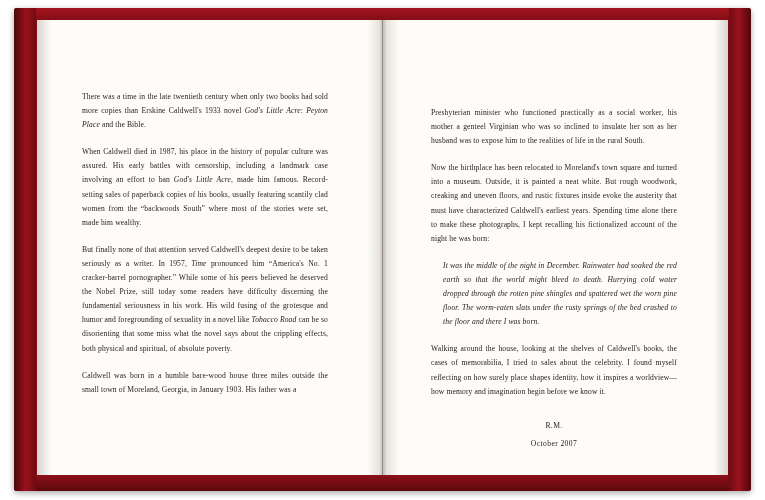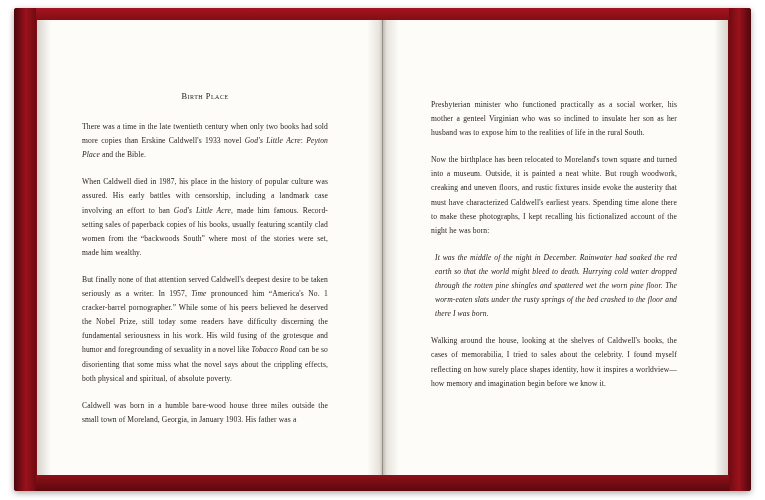--- a/index.html
+++ b/index.html
@@ -118,37 +118,37 @@
     position: absolute;
     top: 70px;
     width: 246px;
     font-size: 7.6px;
     line-height: 14.1px;
     color: #221c18;
     text-align: justify;
     letter-spacing: 0.12px;
   }
   .col-left  { left: 45px; }
-  .col-right { left: 394px; top: 78px; }
+  .col-right { left: 394px; top: 86px; }
 
   .chapter-title {
     text-align: center;
     font-size: 8.4px;
     letter-spacing: 0.5px;
     margin: 0 0 16px 0;
     color: #221c18;
     font-variant: small-caps;
   }
   p {
     margin: 0 0 13px 0;
   }
   .ital { font-style: italic; }
   .block-quote {
     font-style: italic;
-    margin: 0 0 13px 4px;
+    margin: 0 0 13px 12px;
     text-align: justify;
   }
   .signature {
     text-align: center;
     margin: 20px 0 0 0;
     font-size: 7.6px;
     letter-spacing: 0.4px;
   }
   .signature .line2 { display: block; margin-top: 4px; }
 </style>
@@ -164,32 +164,35 @@
 
     <div class="paper">
       <div class="page-left"></div>
       <div class="page-right"></div>
       <div class="fore-left"></div>
       <div class="fore-right"></div>
       <div class="gutter"></div>
       <div class="gutter-line"></div>
 
       <div class="col col-left">
-        <div class="chapter-title">Birth Place</div>
         <div>
             <p><span>There was a time in the late twentieth century when only two books had sold more copies than Erskine Caldwell's 1933 novel </span><span class="ital">God's Little Acre</span><span>: </span><span class="ital">Peyton Place</span><span> and the Bible.</span></p>
             <p><span>When Caldwell died in 1987, his place in the history of popular culture was assured. His early battles with censorship, including a landmark case involving an effort to ban </span><span class="ital">God's Little Acre</span><span>, made him famous. Record-setting sales of paperback copies of his books, usually featuring scantily clad women from the “backwoods South” where most of the stories were set, made him wealthy.</span></p>
             <p><span>But finally none of that attention served Caldwell's deepest desire to be taken seriously as a writer. In 1957, </span><span class="ital">Time</span><span> pronounced him “America's No. 1 cracker-barrel pornographer.” While some of his peers believed he deserved the Nobel Prize, still today some readers have difficulty discerning the fundamental seriousness in his work. His wild fusing of the grotesque and humor and foregrounding of sexuality in a novel like </span><span class="ital">Tobacco Road</span><span> can be so disorienting that some miss what the novel says about the crippling effects, both physical and spiritual, of absolute poverty.</span></p>
             <p><span>Caldwell was born in a humble bare-wood house three miles outside the small town of Moreland, Georgia, in January 1903. His father was a</span></p>
           </div>
       </div>
 
       <div class="col col-right">
         <div>
             <p><span>Presbyterian minister who functioned practically as a social worker, his mother a genteel Virginian who was so inclined to insulate her son as her husband was to expose him to the realities of life in the rural South.</span></p>
             <p><span>Now the birthplace has been relocated to Moreland's town square and turned into a museum. Outside, it is painted a neat white. But rough woodwork, creaking and uneven floors, and rustic fixtures inside evoke the austerity that must have characterized Caldwell's earliest years. Spending time alone there to make these photographs, I kept recalling his fictionalized account of the night he was born:</span></p>
             <p class="block-quote"><span class="ital">It was the middle of the night in December. Rainwater had soaked the red earth so that the world might bleed to death. Hurrying cold water dropped through the rotten pine shingles and spattered wet the worn pine floor. The worm-eaten slats under the rusty springs of the bed crashed to the floor and there I was born.</span></p>
             <p><span>Walking around the house, looking at the shelves of Caldwell's books, the cases of memorabilia, I tried to sales about the celebrity. I found myself reflecting on how surely place shapes identity, how it inspires a worldview—how memory and imagination begin before we know it.</span></p>
           </div>
+        <div class="signature">
+          <span>R.M.</span>
+          <span class="line2">October 2007</span>
+        </div>
       </div>
     </div>
   </div>
 </div>
 
 </body></html>

